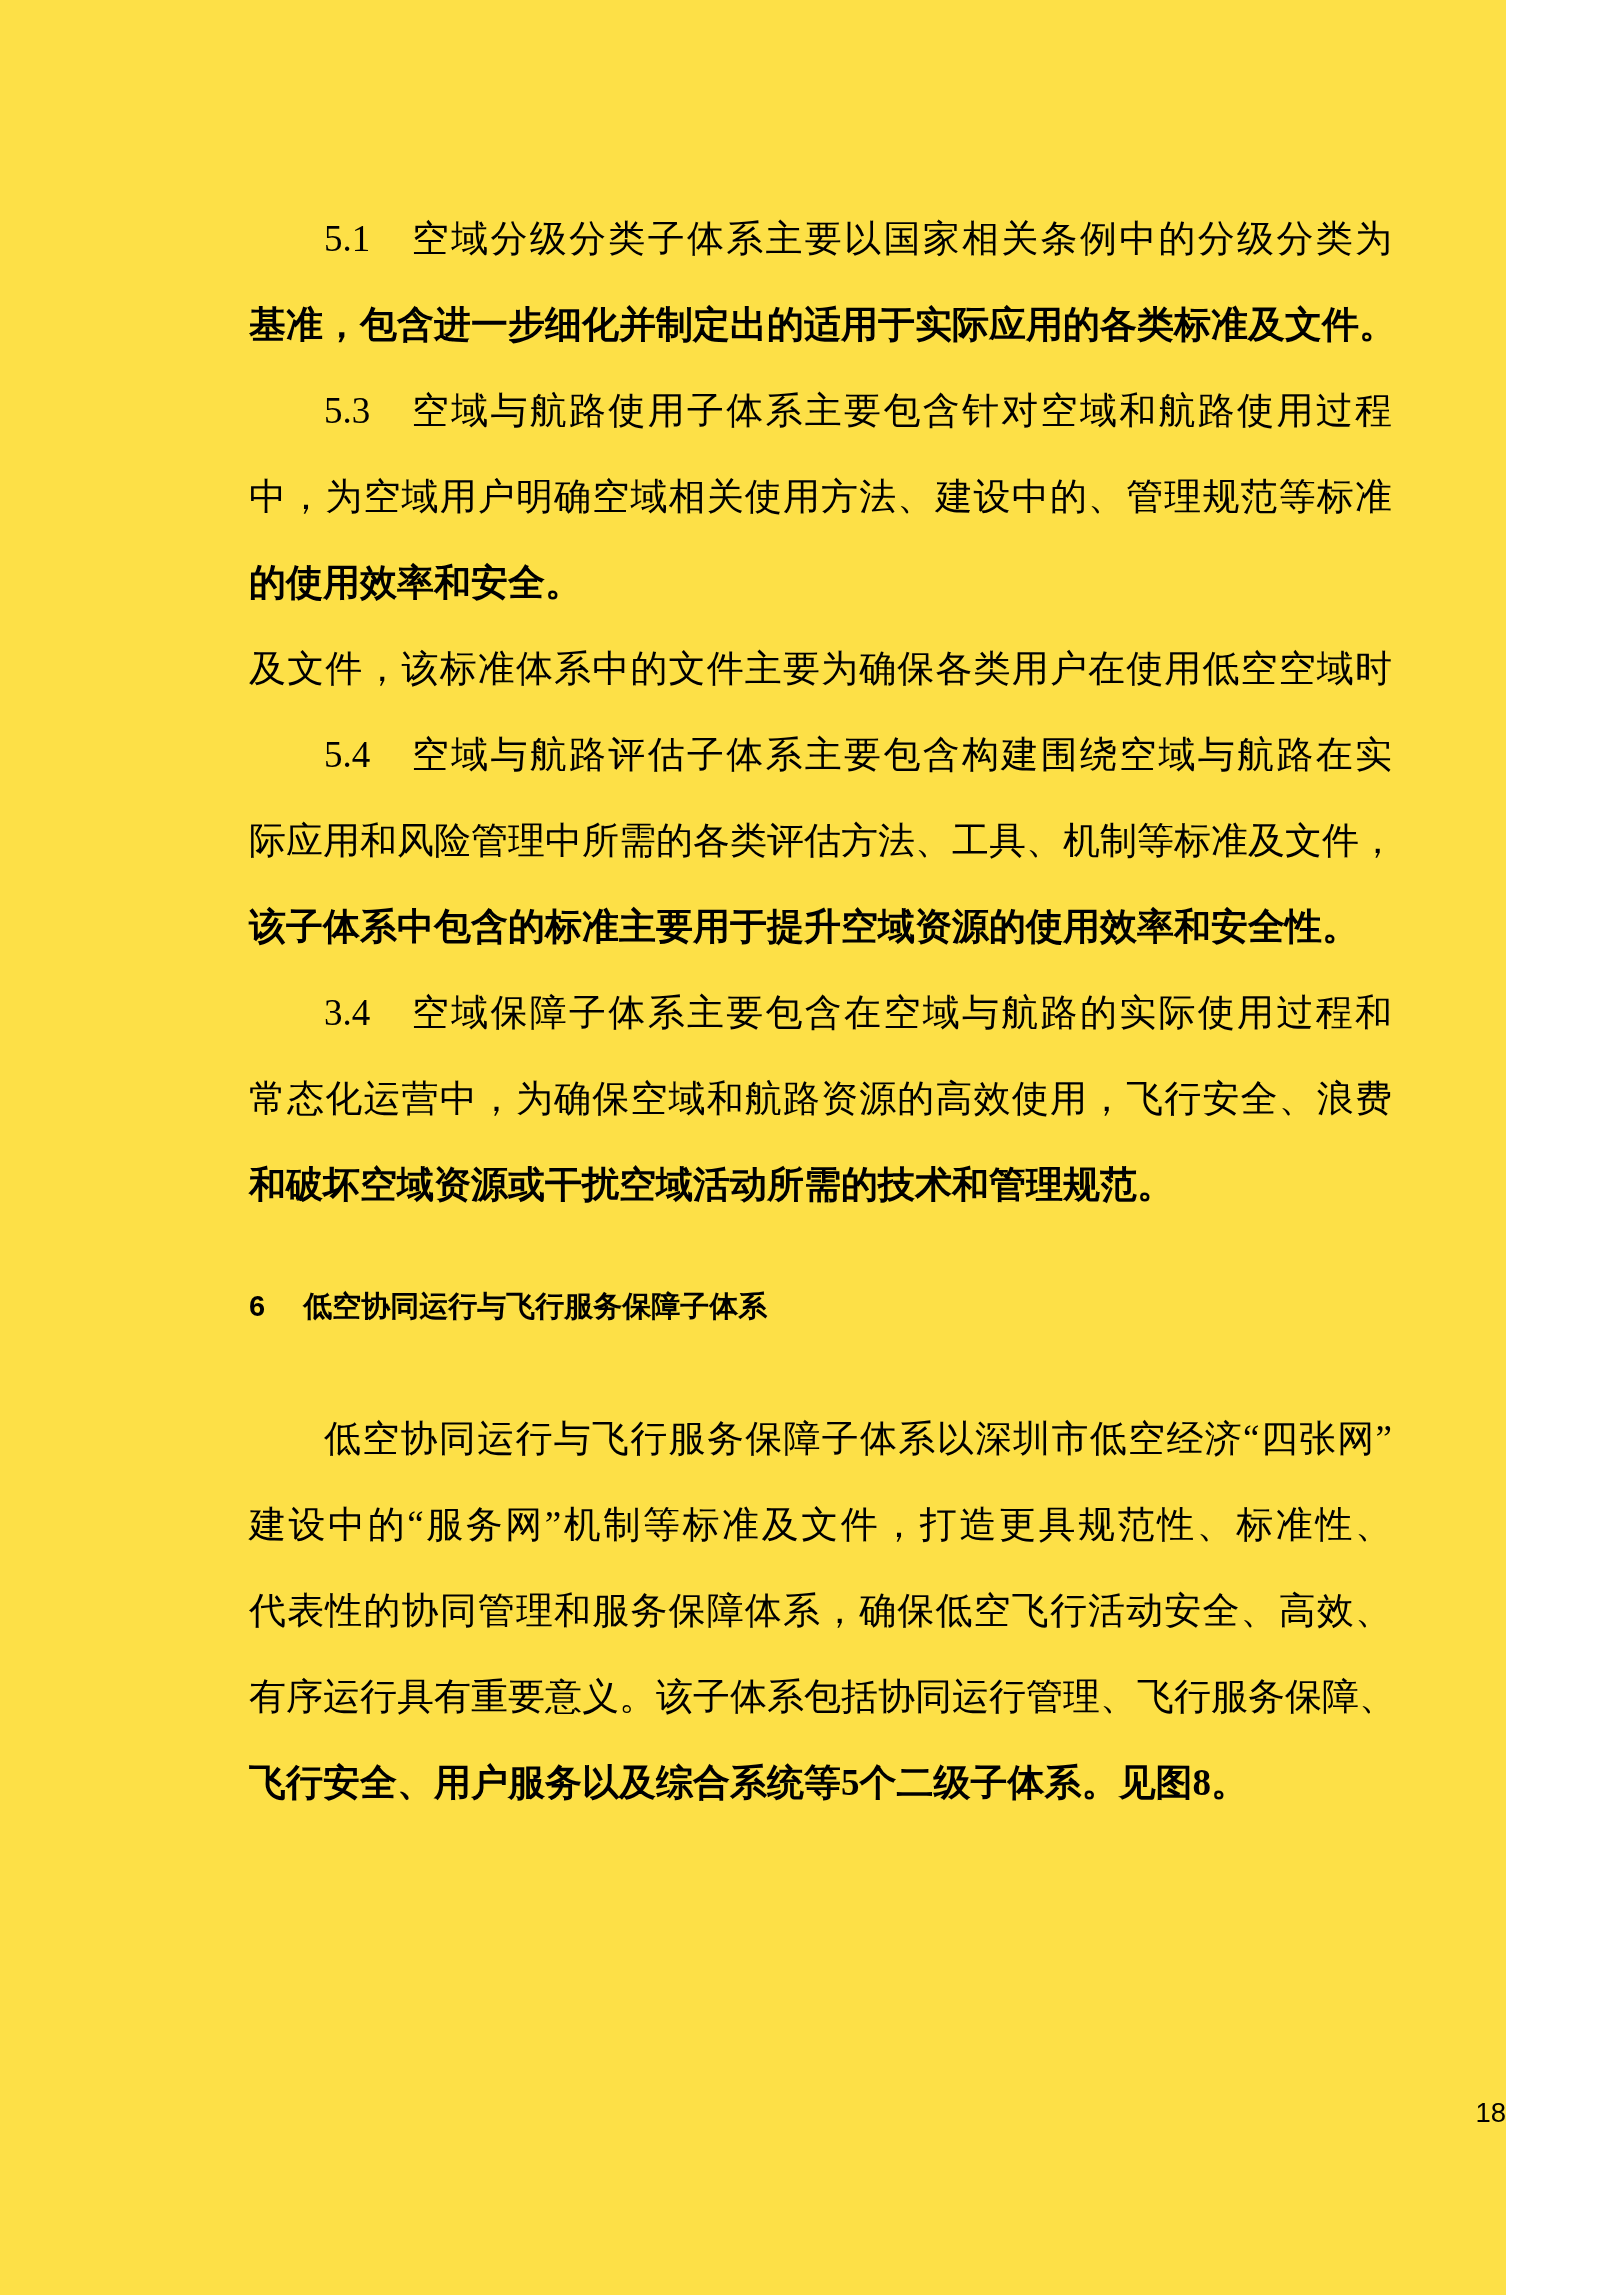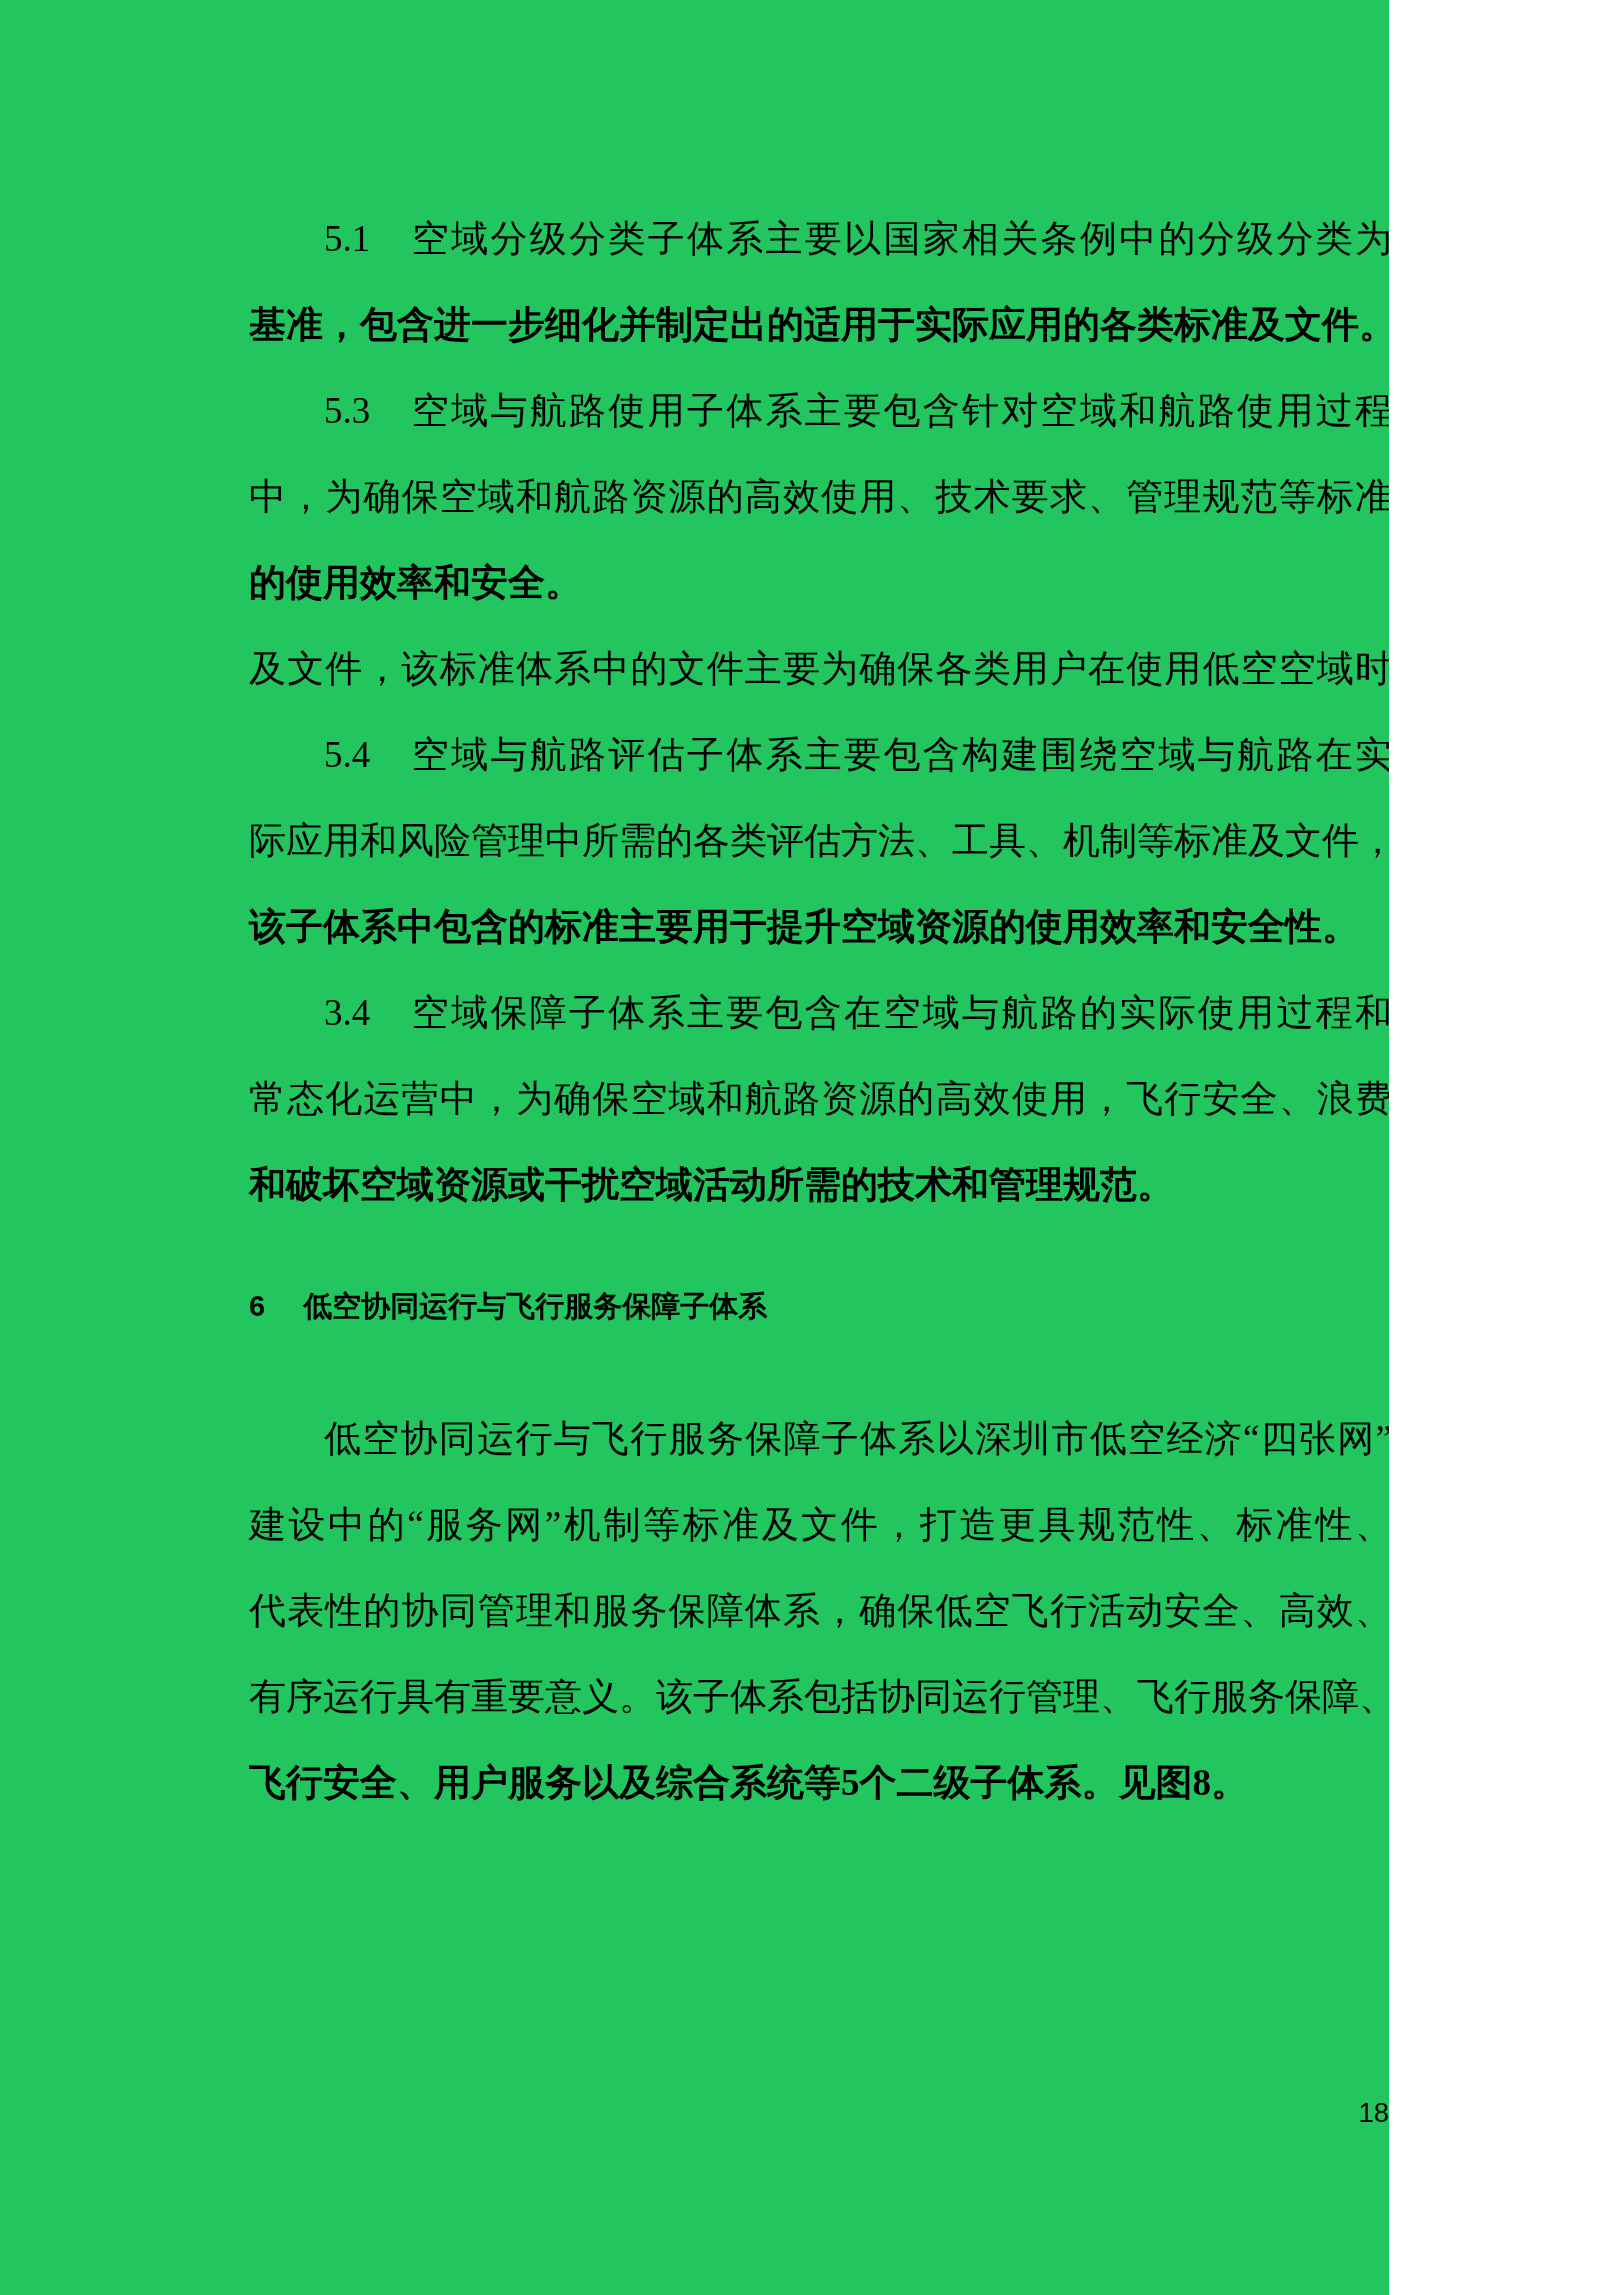--- a/index.html
+++ b/index.html
@@ -2,23 +2,23 @@
 <html style="font-size:10.5px"><head>
 <meta charset="utf-8">
 <style>
   html, body {
     margin: 0;
     padding: 0;
     background: #ffffff;
   }
   .page {
     position: relative;
-    width: 1389px;
+    width: 1506px;
     height: 2295px;
-    background: #22c55e;
+    background: #fde047;
     color: #000000;
     overflow: hidden;
     font-family: "Liberation Serif", "DejaVu Serif", serif;
   }
   .content {
     position: absolute;
     top: 196px;
     left: 249px;
     width: 1143px;
   }
@@ -75,21 +75,21 @@
 <body>
 
 <div class="page">
   <div class="content">
       <div class="para">
         <div class="line first">5.1　空域分级分类子体系主要以国家相关条例中的分级分类为</div>
         <div class="line last">基准，包含进一步细化并制定出的适用于实际应用的各类标准及文件。</div>
       </div>
       <div class="para">
         <div class="line first">5.3　空域与航路使用子体系主要包含针对空域和航路使用过程</div>
-        <div class="line">中，为确保空域和航路资源的高效使用、技术要求、管理规范等标准</div>
+        <div class="line">中，为空域用户明确空域相关使用方法、建设中的、管理规范等标准</div>
         <div class="line last">的使用效率和安全。</div>
         <div class="line">及文件，该标准体系中的文件主要为确保各类用户在使用低空空域时</div>
       </div>
       <div class="para">
         <div class="line first">5.4　空域与航路评估子体系主要包含构建围绕空域与航路在实</div>
         <div class="line">际应用和风险管理中所需的各类评估方法、工具、机制等标准及文件，</div>
         <div class="line last">该子体系中包含的标准主要用于提升空域资源的使用效率和安全性。</div>
       </div>
       <div class="para">
         <div class="line first">3.4　空域保障子体系主要包含在空域与航路的实际使用过程和</div>

